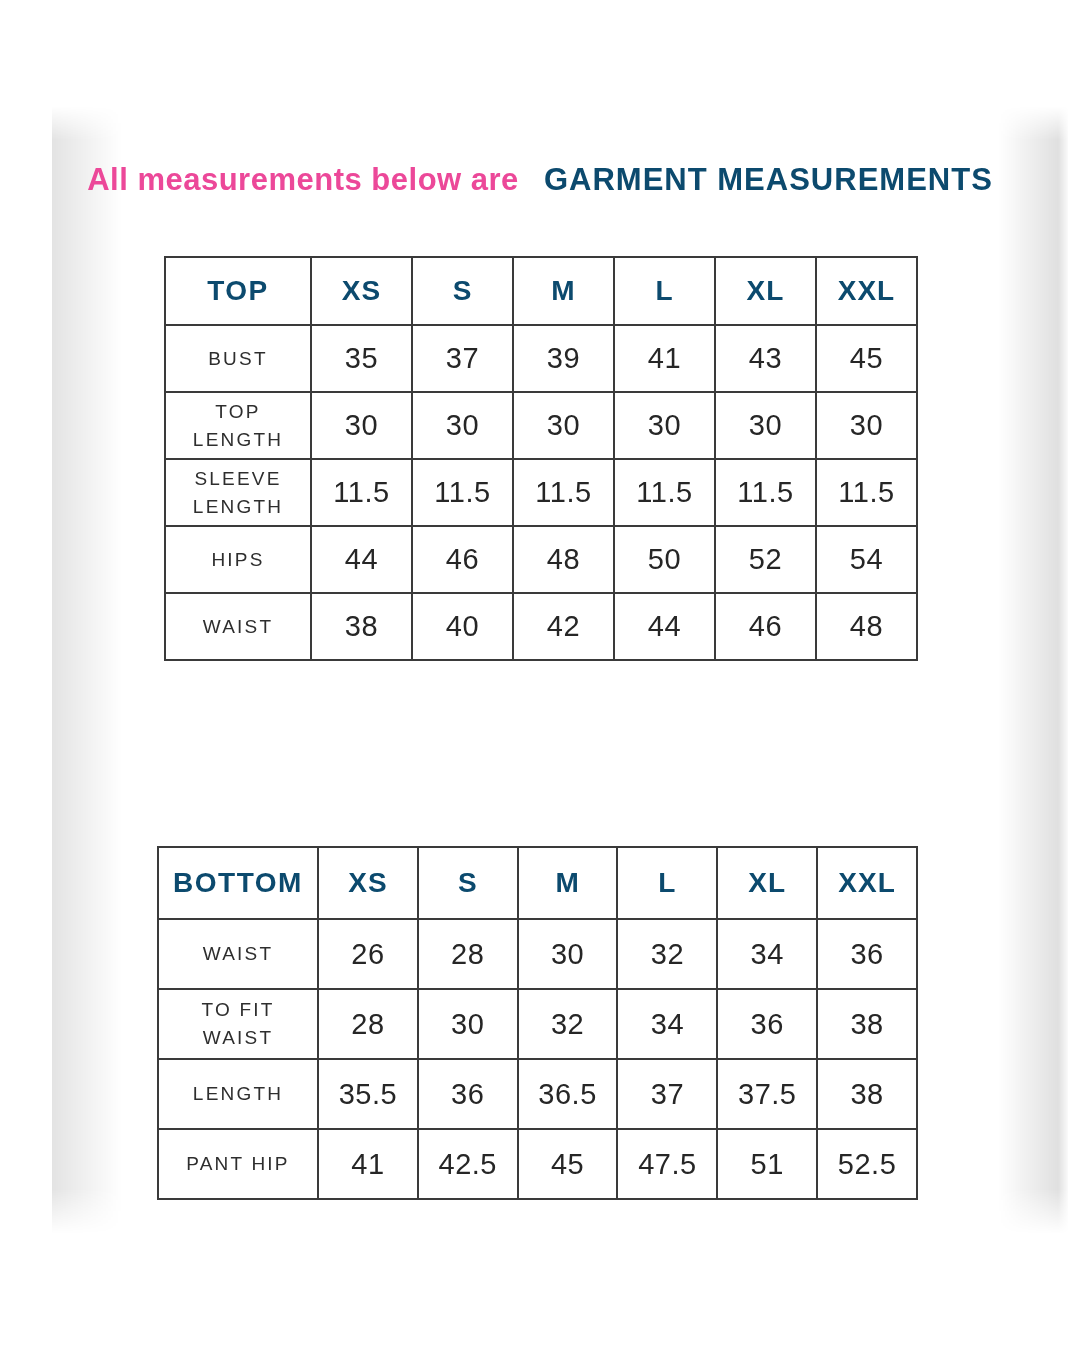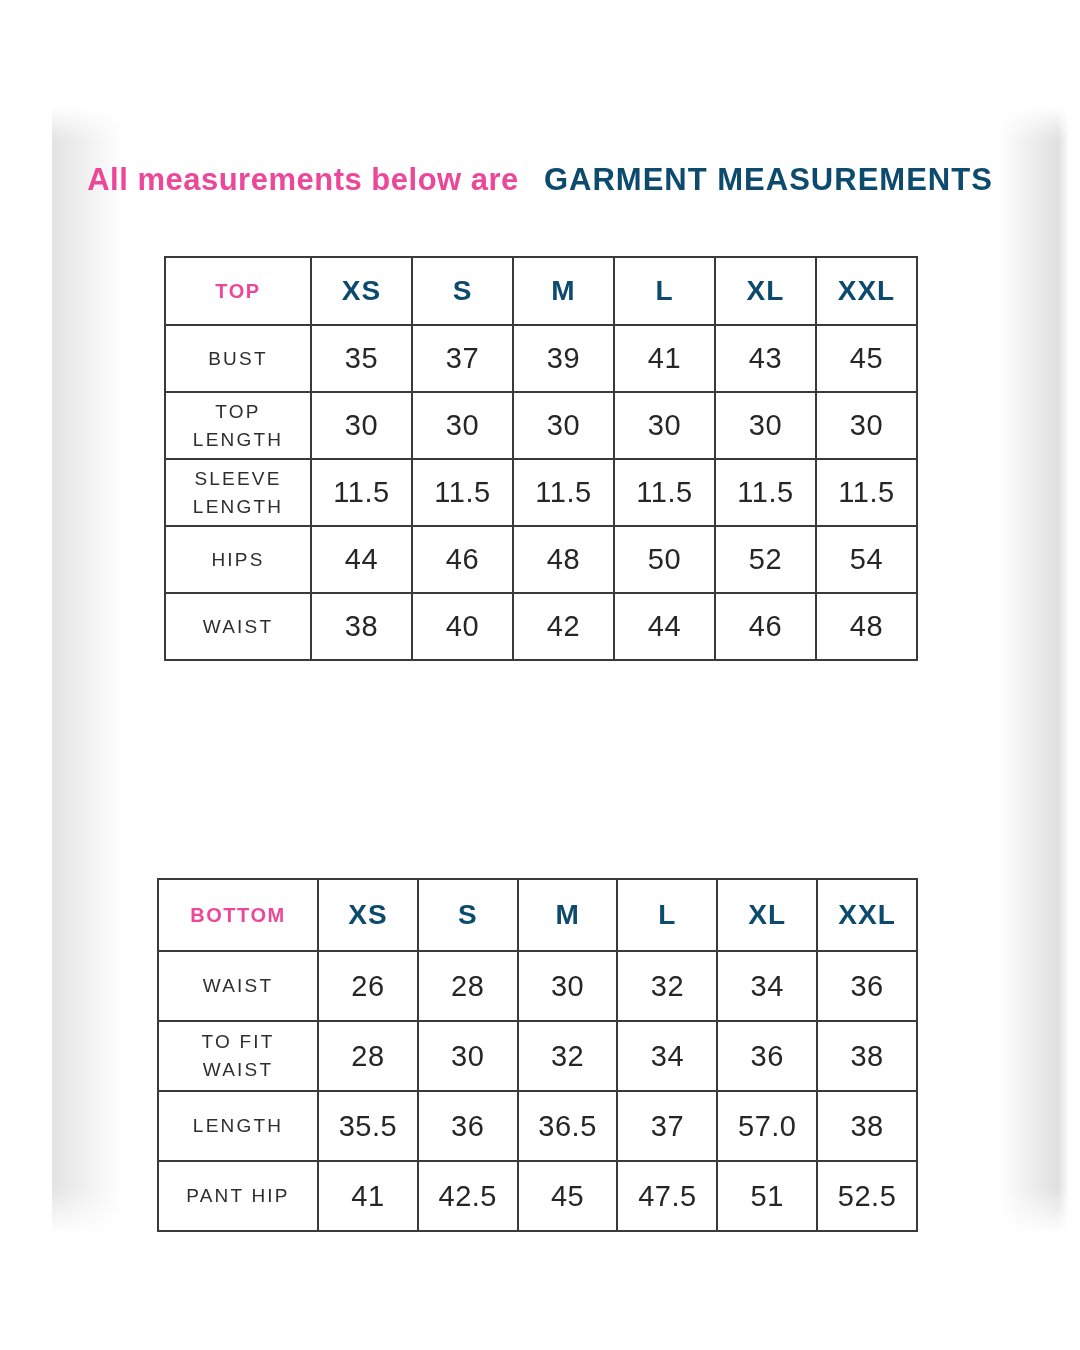--- a/index.html
+++ b/index.html
@@ -63,39 +63,38 @@
   }
   #top-table {
     left: 164px;
     top: 256px;
     width: 754px;
   }
   #bottom-table {
     left: 157px;
     top: 846px;
     width: 761px;
-    margin-top: 32px;
   }
   .size-table th, .size-table td {
     border: 2px solid #3a3a3a;
     text-align: center;
     vertical-align: middle;
     padding: 2px 8px;
     overflow: hidden;
   }
   #top-table thead tr   { height: 68px; }
   #top-table tbody tr   { height: 67px; }
   #bottom-table thead tr{ height: 72px; }
   #bottom-table tbody tr{ height: 70px; }
 
   th.table-title {
-    font-size: 20px;
+    font-size: 28px;
     font-weight: 700;
     letter-spacing: 1.5px;
-    color: #ec4899;
+    color: #0c4a6e;
   }
   th.size-head {
     font-size: 28px;
     font-weight: 700;
     letter-spacing: 1px;
     color: #0c4a6e;
   }
   td.label-cell {
     font-size: 19px;
     font-weight: 400;
@@ -231,21 +230,21 @@
         <td class="value-cell">34</td>
         <td class="value-cell">36</td>
         <td class="value-cell">38</td>
       </tr>
       <tr>
         <td class="label-cell">LENGTH</td>
         <td class="value-cell">35.5</td>
         <td class="value-cell">36</td>
         <td class="value-cell">36.5</td>
         <td class="value-cell">37</td>
-        <td class="value-cell">57.0</td>
+        <td class="value-cell">37.5</td>
         <td class="value-cell">38</td>
       </tr>
       <tr>
         <td class="label-cell">PANT HIP</td>
         <td class="value-cell">41</td>
         <td class="value-cell">42.5</td>
         <td class="value-cell">45</td>
         <td class="value-cell">47.5</td>
         <td class="value-cell">51</td>
         <td class="value-cell">52.5</td>

